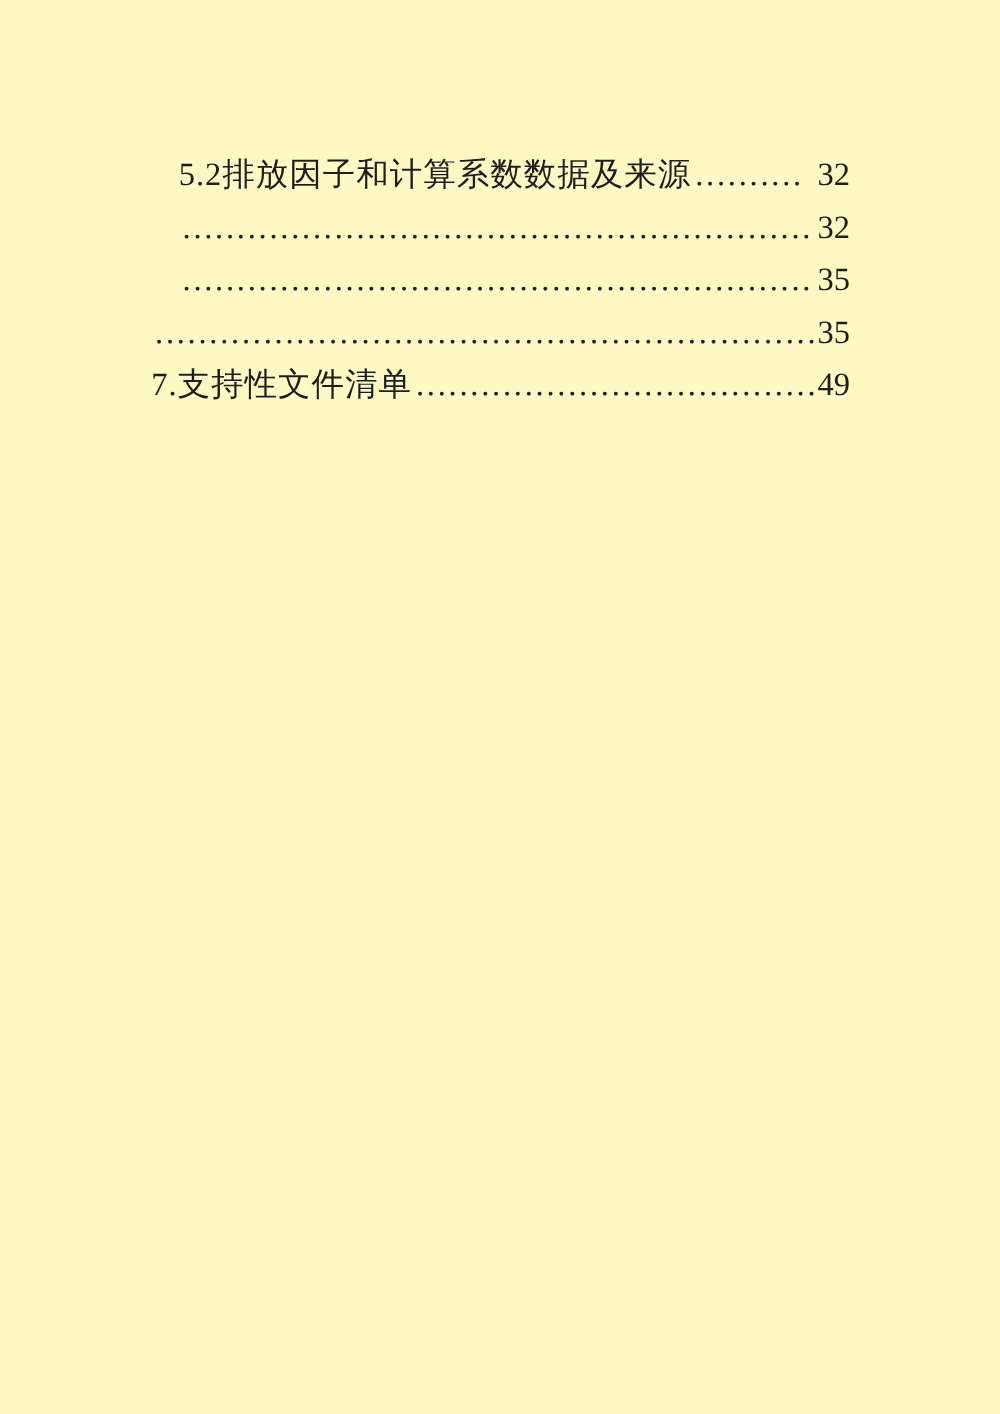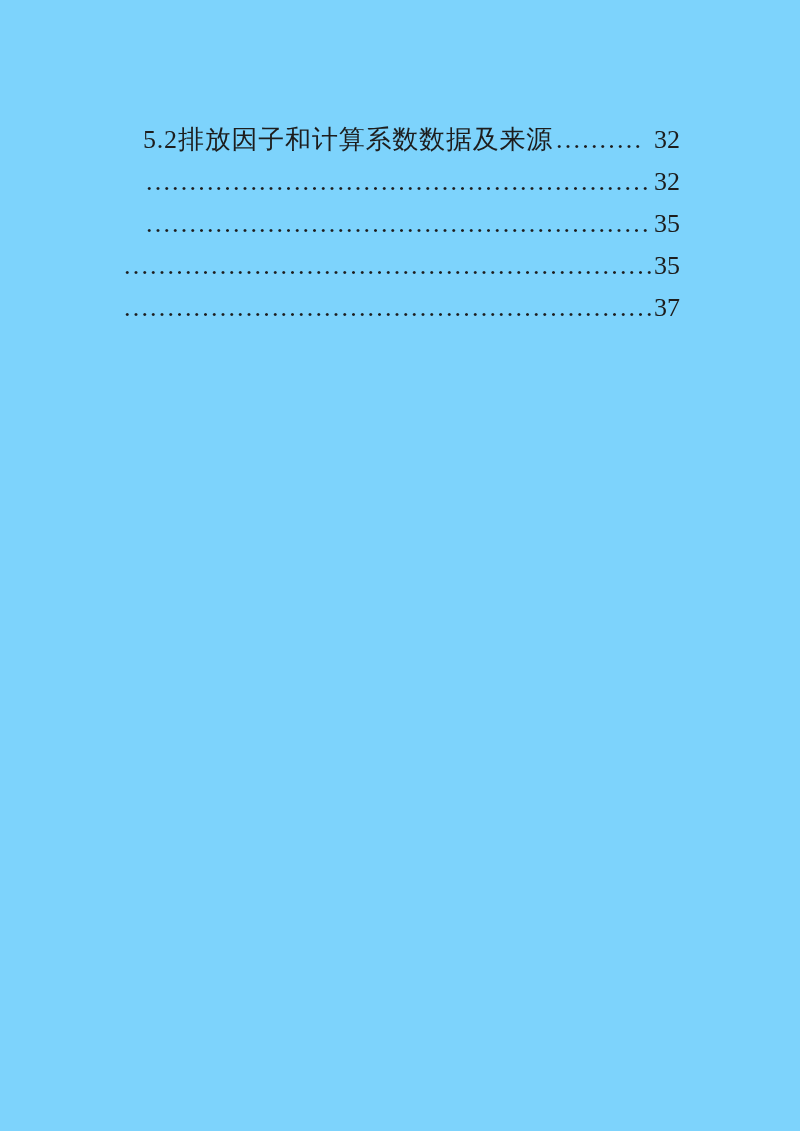--- a/index.html
+++ b/index.html
@@ -11,21 +11,21 @@
     height: 1131px;
     background: #ffffff;
     position: relative;
     overflow: hidden;
     font-family: "Liberation Serif", "DejaVu Serif", serif;
     color: #1d1d1d;
   }
   .page {
     position: absolute;
     inset: 0;
-    background: #7dd3fc;
+    background: #fef9c3;
     text-decoration: underline;
   }
   .toc {
     position: absolute;
     left: 121px;
     top: 90px;
     width: 559px;
   }
   .toc-row {
     display: flex;
@@ -87,18 +87,19 @@
       <span class="toc-dots"></span>
       <span class="toc-page">35</span>
     </div>
 
     <div class="toc-row level-1">
       <span class="toc-dots"></span>
       <span class="toc-page">35</span>
     </div>
 
     <div class="toc-row level-1">
+      <span class="toc-title">7.支持性文件清单</span>
       <span class="toc-dots"></span>
-      <span class="toc-page">37</span>
+      <span class="toc-page">49</span>
     </div>
 
   </div>
 </div>
 
 </body></html>

